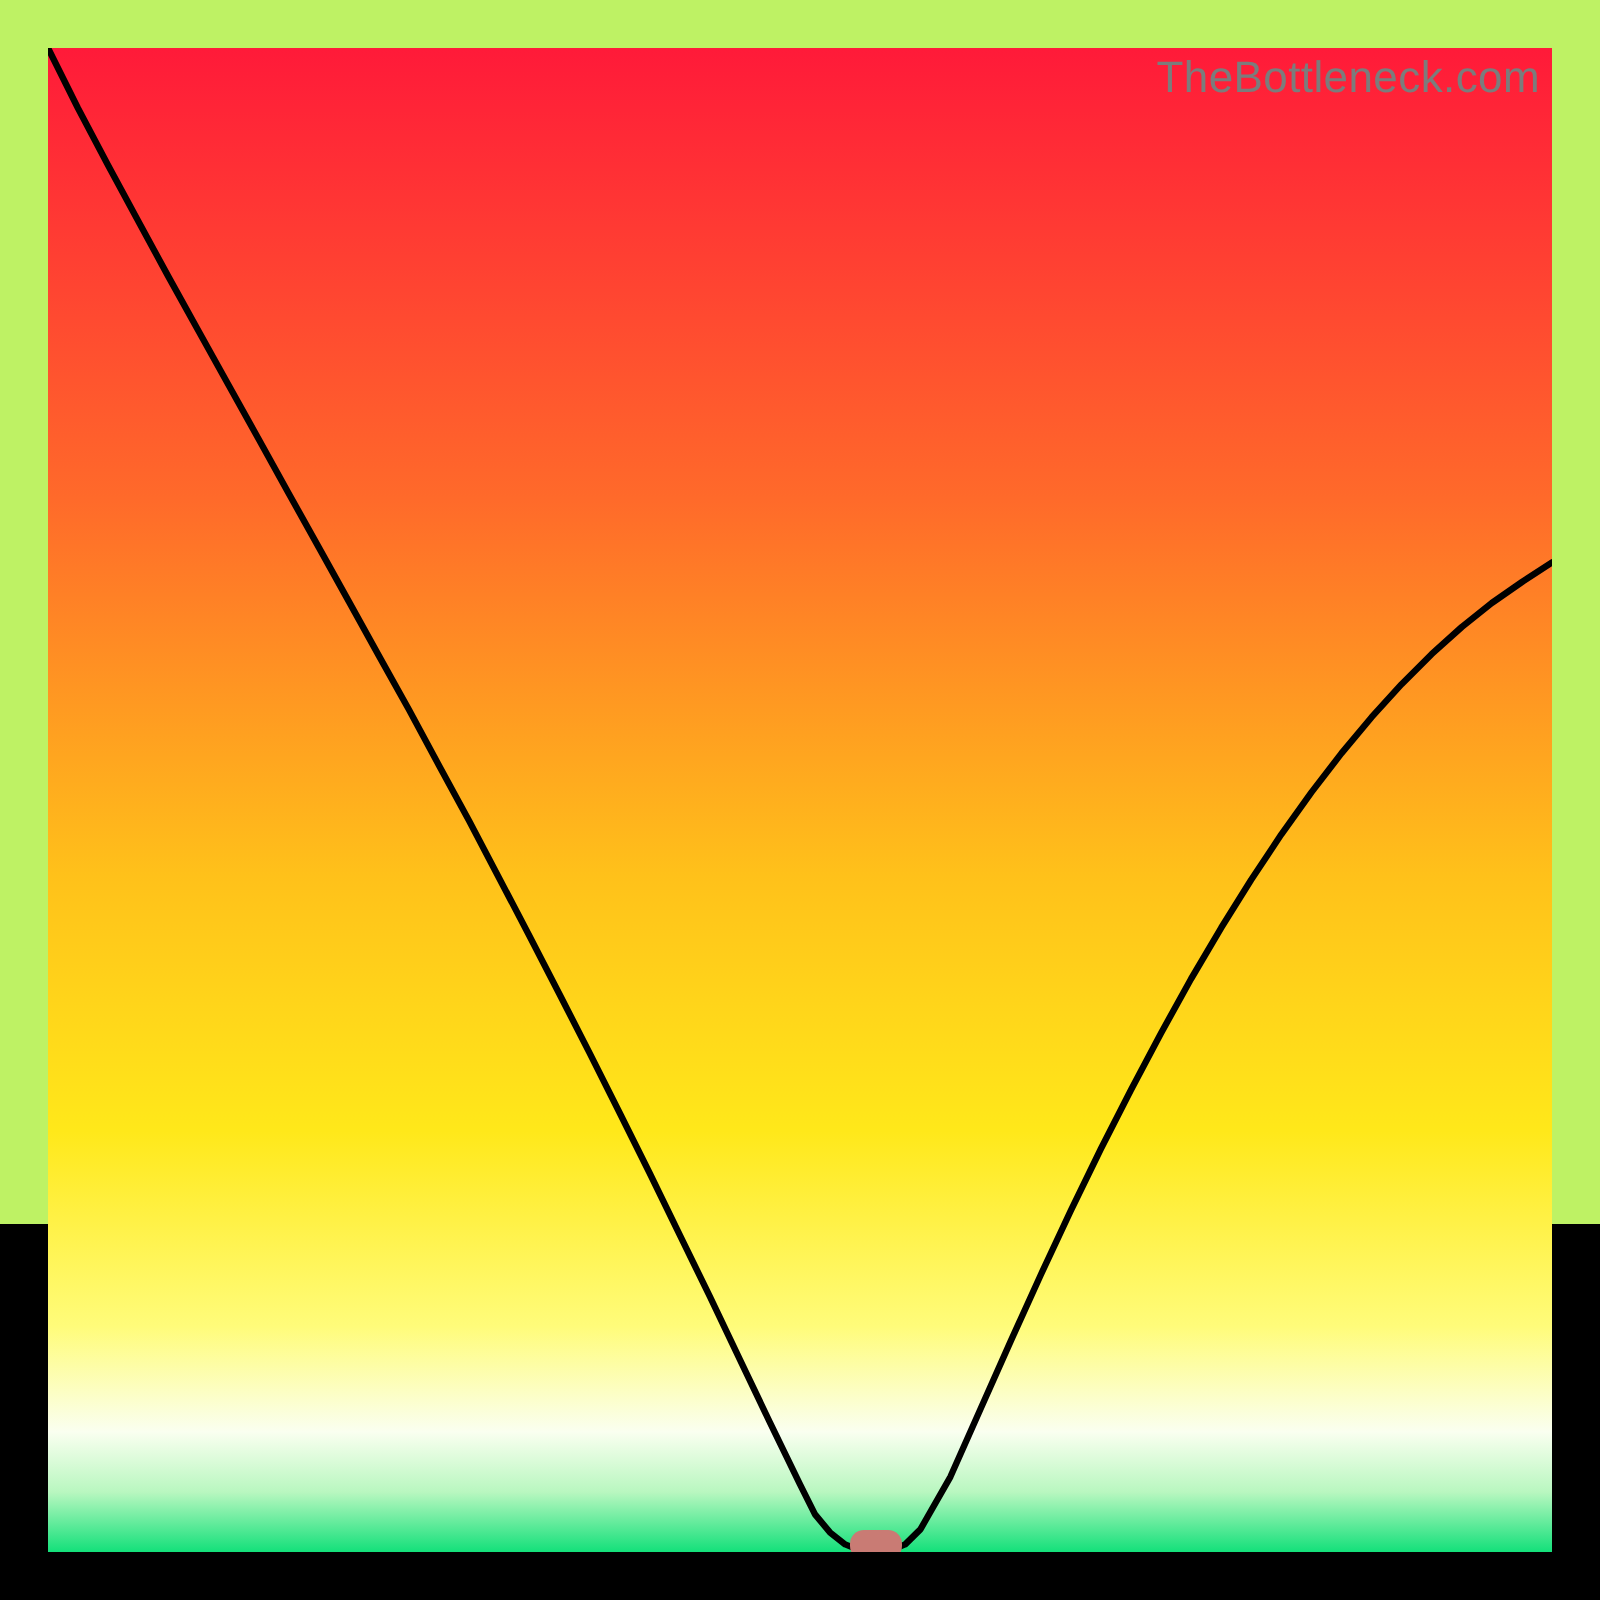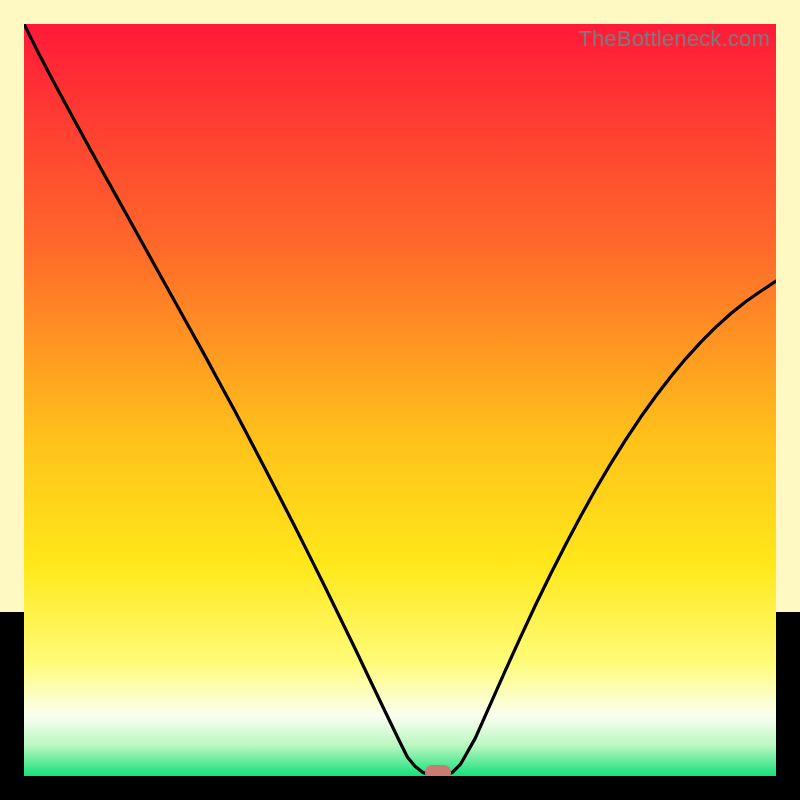--- a/index.html
+++ b/index.html
@@ -1,16 +1,16 @@
 <!DOCTYPE html>
 <html><head>
 <meta charset="utf-8">
 <style>
   html,body{margin:0;padding:0;width:800px;height:800px;background:#000;overflow:hidden;font-family:Arial,Helvetica,sans-serif}
-  .frame{position:absolute;left:0;top:0;width:800px;height:612px;background:#fef9c3}
+  .frame{position:absolute;left:0;top:0;width:800px;height:612px;background:#bef264}
   .plot{position:absolute;left:24px;top:24px;width:752px;height:752px;overflow:hidden}
   .watermark{position:absolute;right:6px;top:2px;color:#7c7c7c;font-size:22px;font-weight:400;letter-spacing:.2px}
   .marker{position:absolute;width:26px;height:15px;border-radius:7px;background:#c97b74}
 </style>
 </head>
 <body>
 
 <div class="frame">
   <div class="plot">
     <svg width="752" height="752" viewBox="0 0 752 752">

